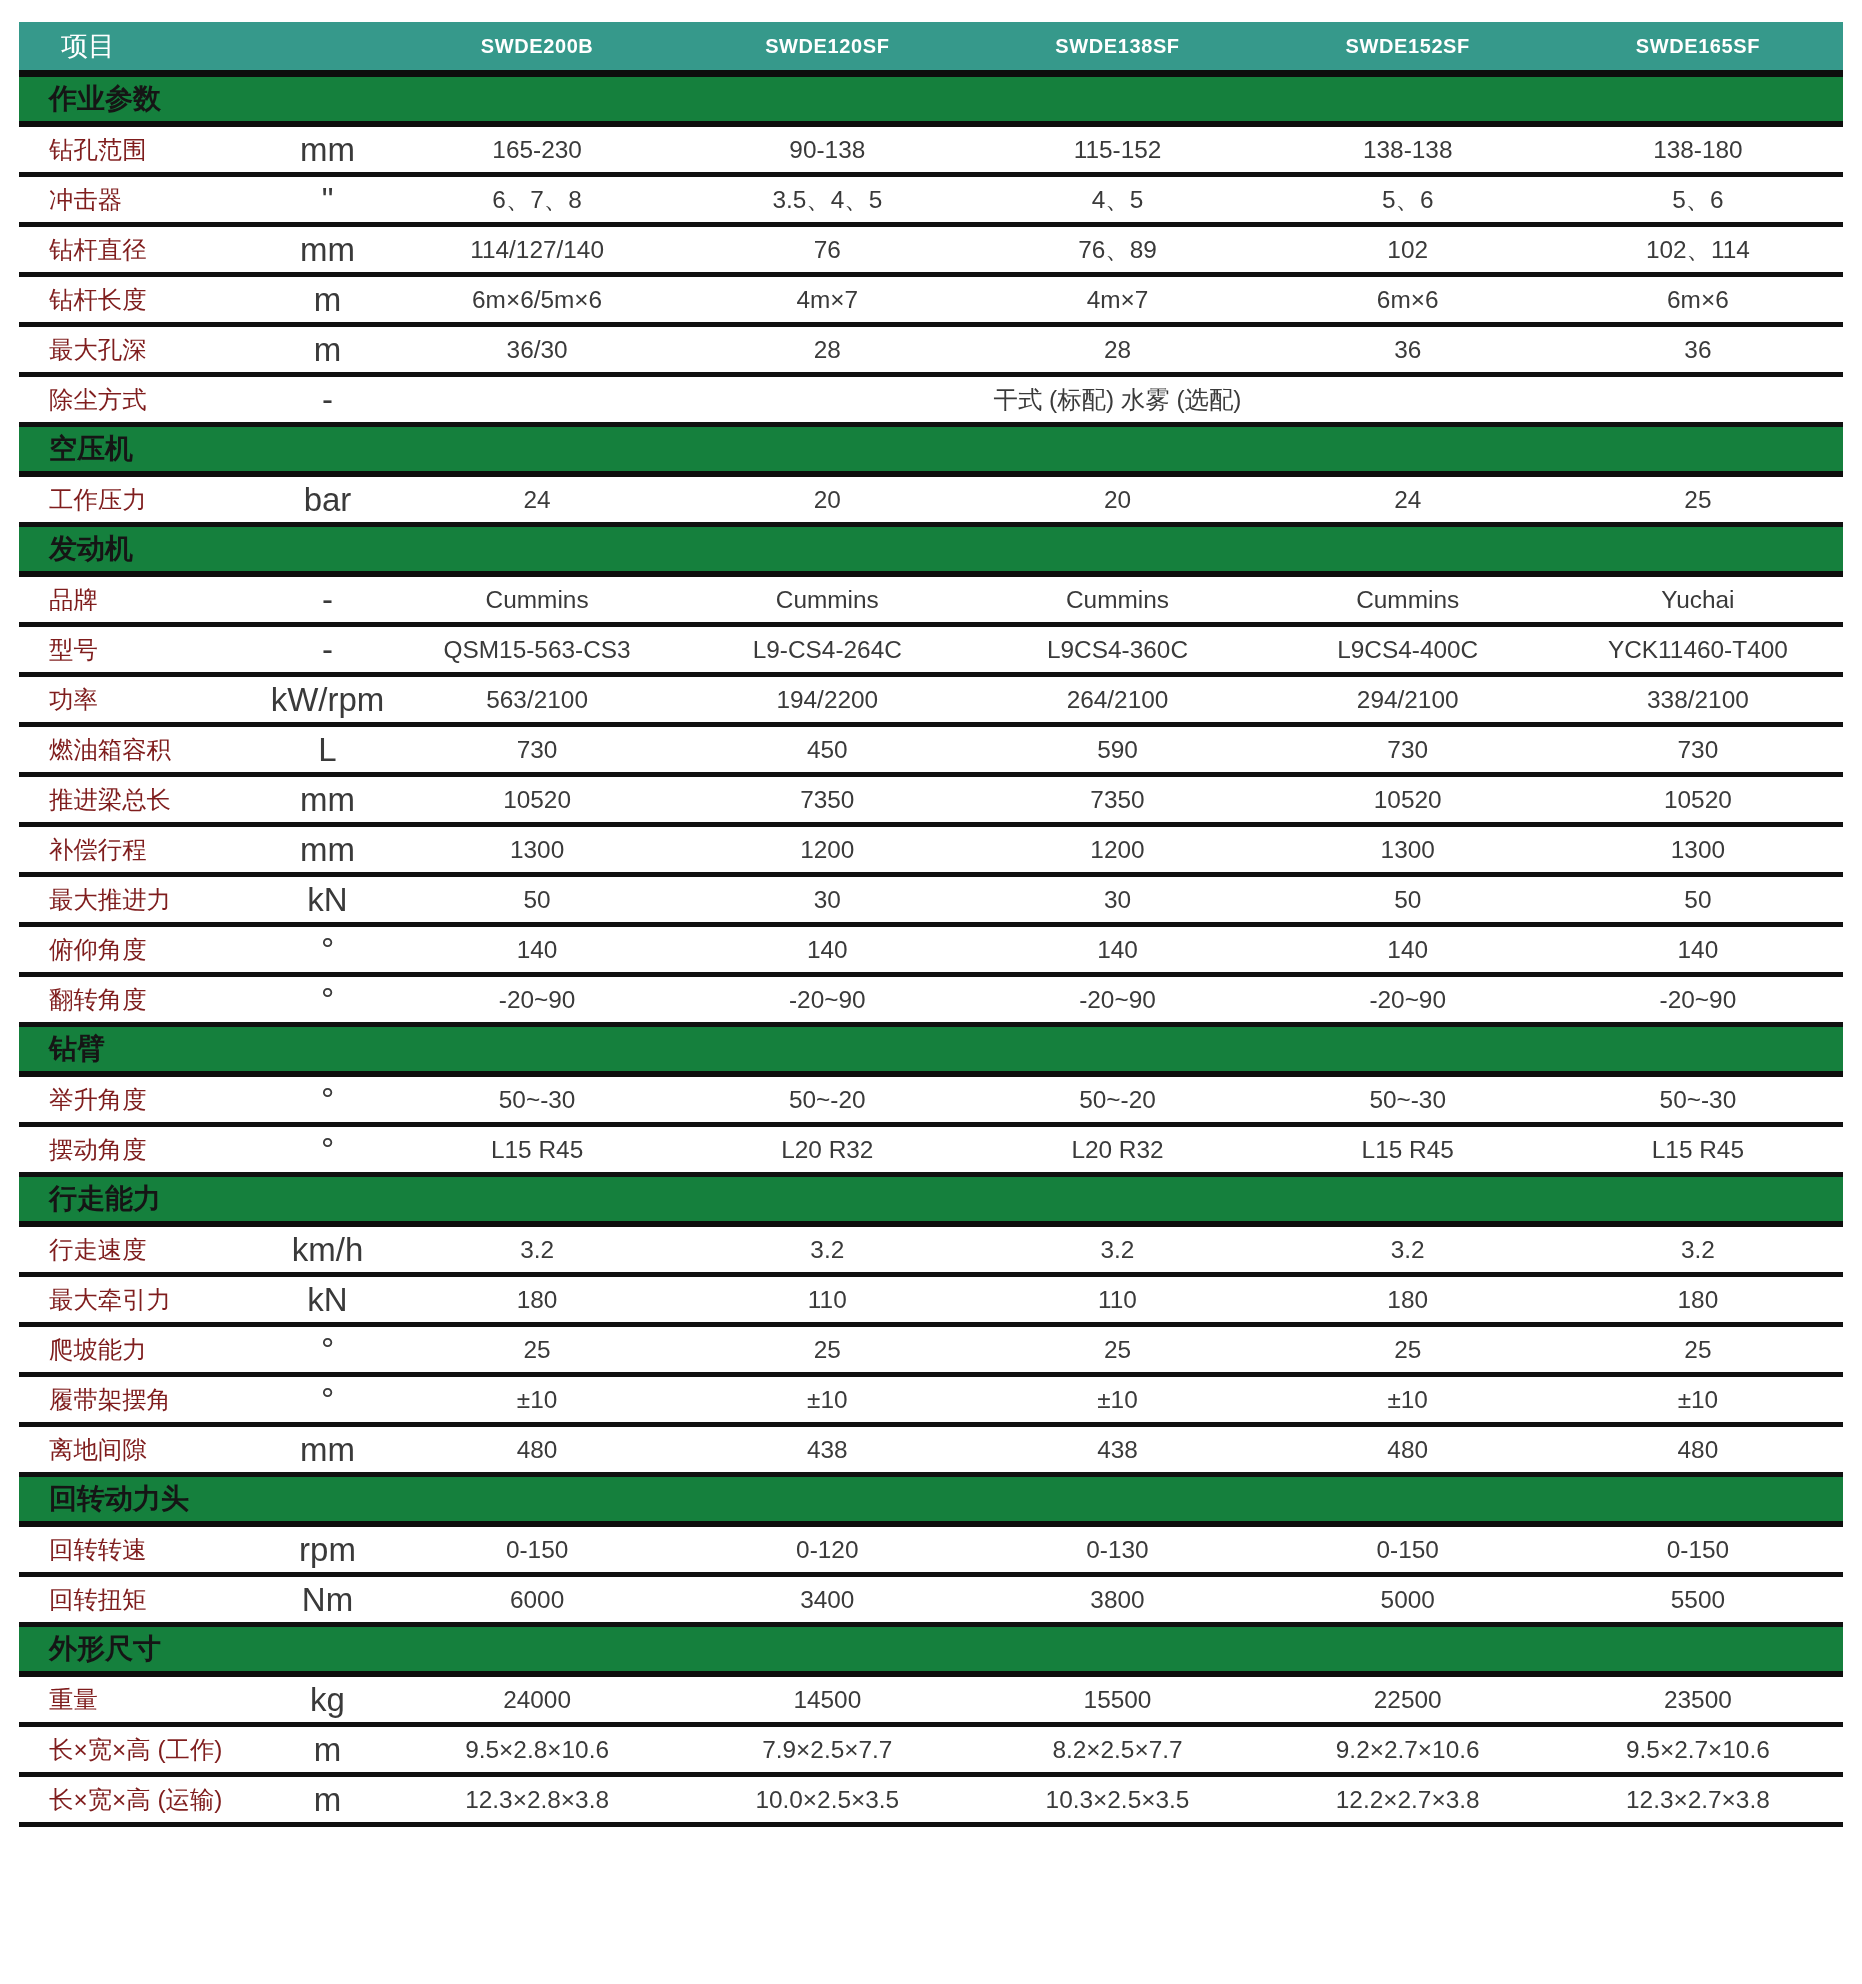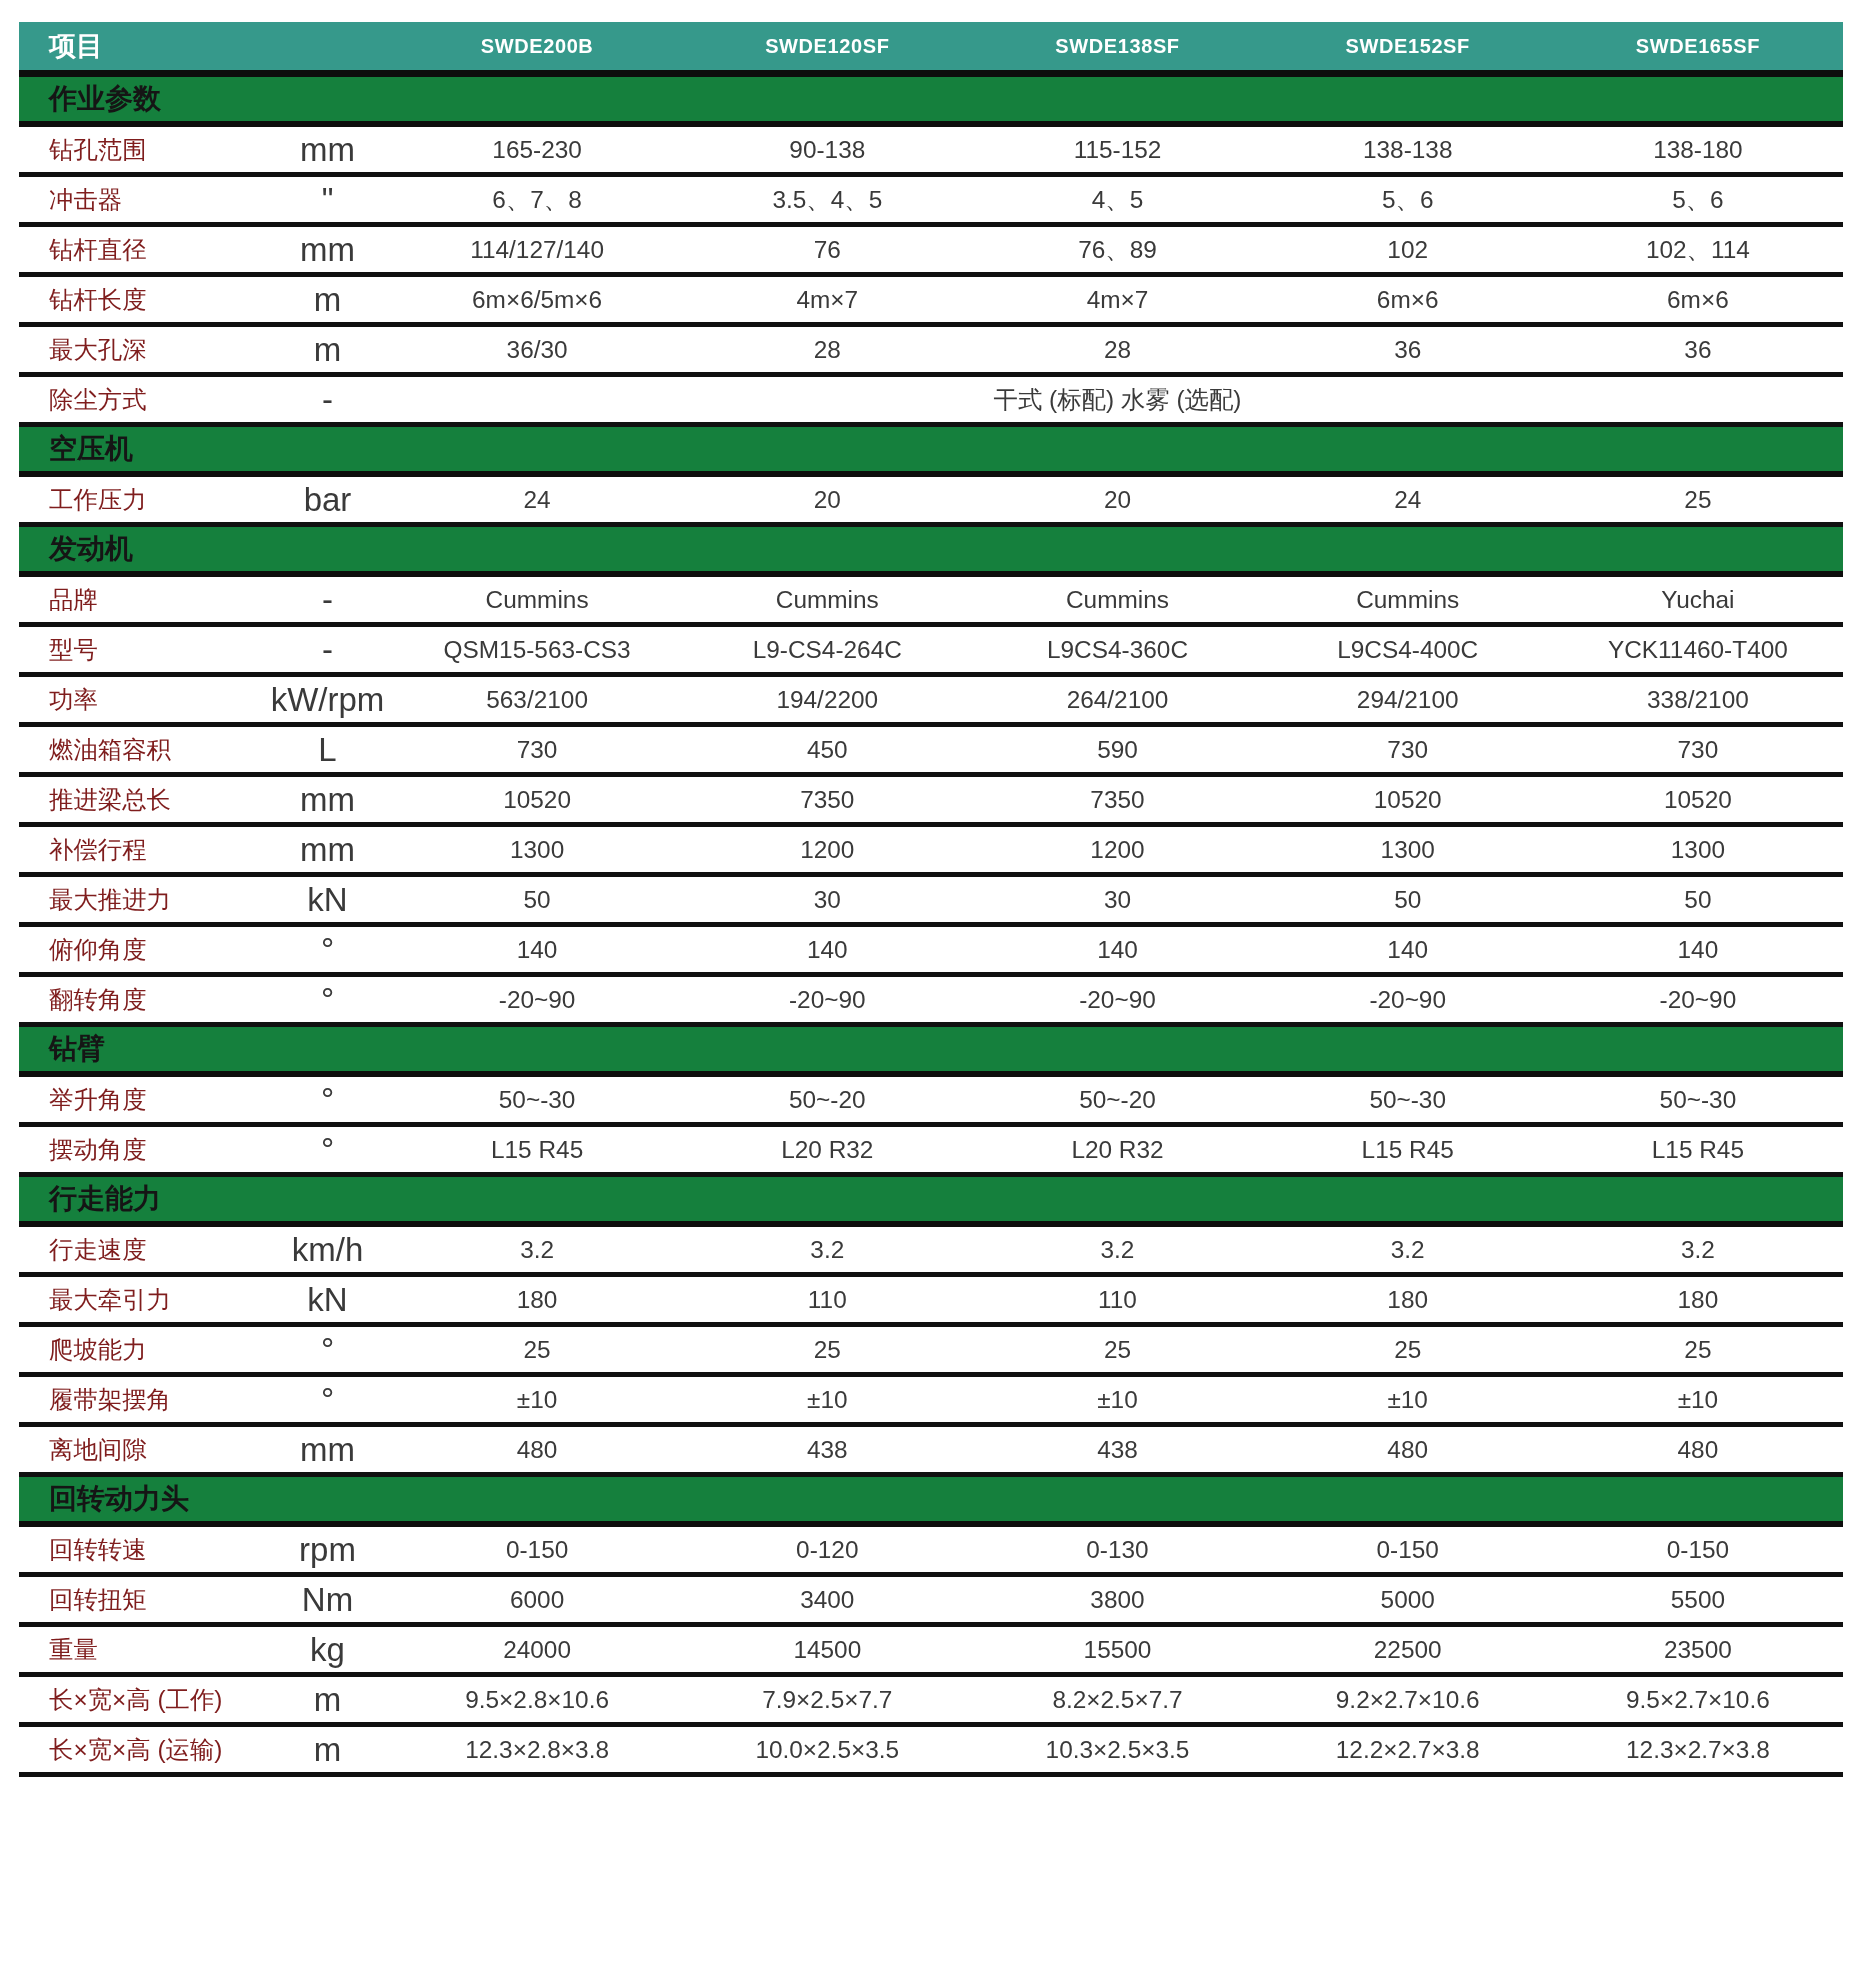--- a/index.html
+++ b/index.html
@@ -1,21 +1,21 @@
 <!DOCTYPE html>
 <html style="font-size:10.3px"><head>
 <meta charset="utf-8">
 <style>
   html,body{margin:0;padding:0;background:#ffffff;}
   body{width:1862px;height:1985px;font-family:"Liberation Sans","DejaVu Sans",sans-serif;-webkit-font-smoothing:antialiased;}
   .page{padding:22px 19px 0 19px;}
   .spec-table{width:100%;}
   
   .header-row{display:grid;grid-template-columns:244px 129px repeat(5,1fr);background:#36998B;height:48px;align-items:center;border-bottom:7px solid #0d0d0d;}
-  .header-item{color:#ffffff;font-weight:bold;font-size:27px;padding-left:30px;}
+  .header-item{color:#ffffff;font-weight:normal;font-size:27px;margin-left:42px;}
   .model-cell{color:#ffffff;font-weight:bold;font-size:20px;text-align:center;letter-spacing:0.6px;}
   
   .section-row{background:#15803d;height:50px;border-bottom:6.4px solid #0d0d0d;display:flex;align-items:center;font-weight:bold;font-size:28px;color:#151515;padding-left:30px;box-sizing:border-box;}
   
   .data-row{display:grid;grid-template-columns:244px 129px repeat(5,1fr);height:45px;border-bottom:5.1px solid #101010;align-items:center;background:#ffffff;}
   .row-label{font-size:24.4px;color:#7f1d1d;padding-left:30px;white-space:nowrap;}
   .row-unit{font-size:33px;color:#3a3a3a;text-align:center;}
   .row-value{font-size:24.4px;color:#3a3a3a;text-align:center;white-space:nowrap;}
   .value-span{grid-column:3 / -1;}
 </style>
@@ -254,20 +254,21 @@
         </div>
         <div class="data-row">
           <div class="row-label">回转扭矩</div>
           <div class="row-unit">Nm</div>
           <div class="row-value">6000</div>
           <div class="row-value">3400</div>
           <div class="row-value">3800</div>
           <div class="row-value">5000</div>
           <div class="row-value">5500</div>
         </div>
+        <div class="section-row">外形尺寸</div>
         <div class="data-row">
           <div class="row-label">重量</div>
           <div class="row-unit">kg</div>
           <div class="row-value">24000</div>
           <div class="row-value">14500</div>
           <div class="row-value">15500</div>
           <div class="row-value">22500</div>
           <div class="row-value">23500</div>
         </div>
         <div class="data-row">

